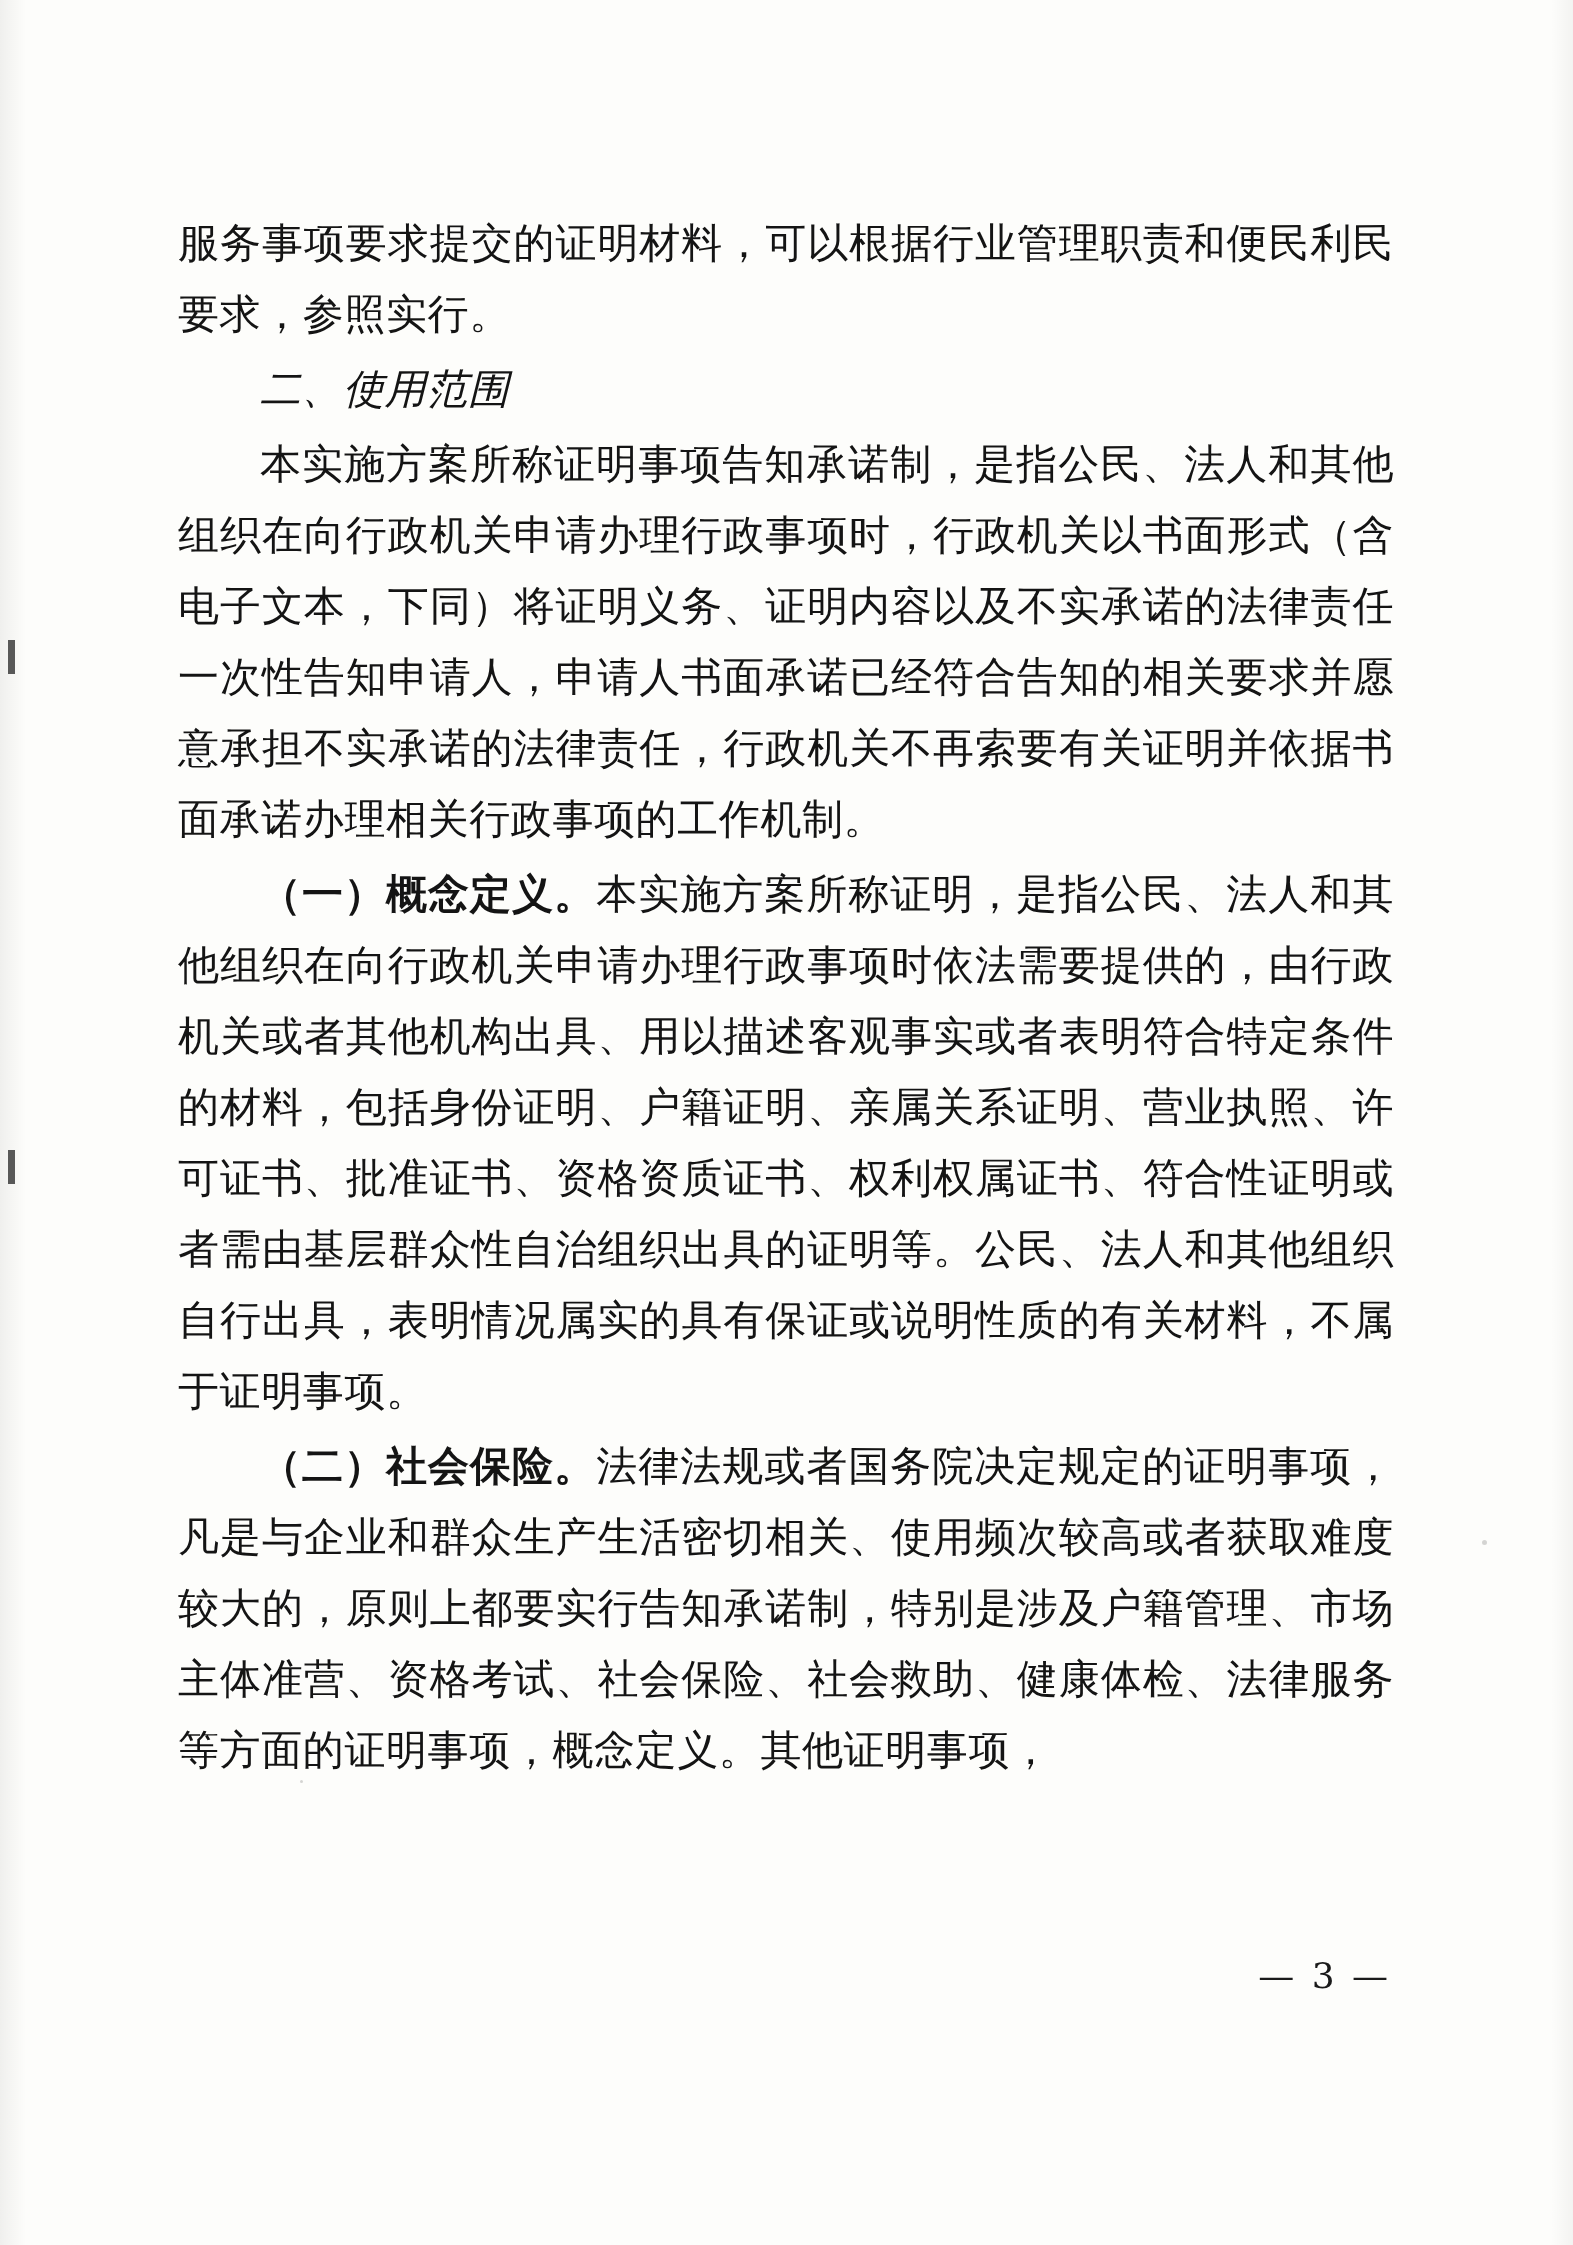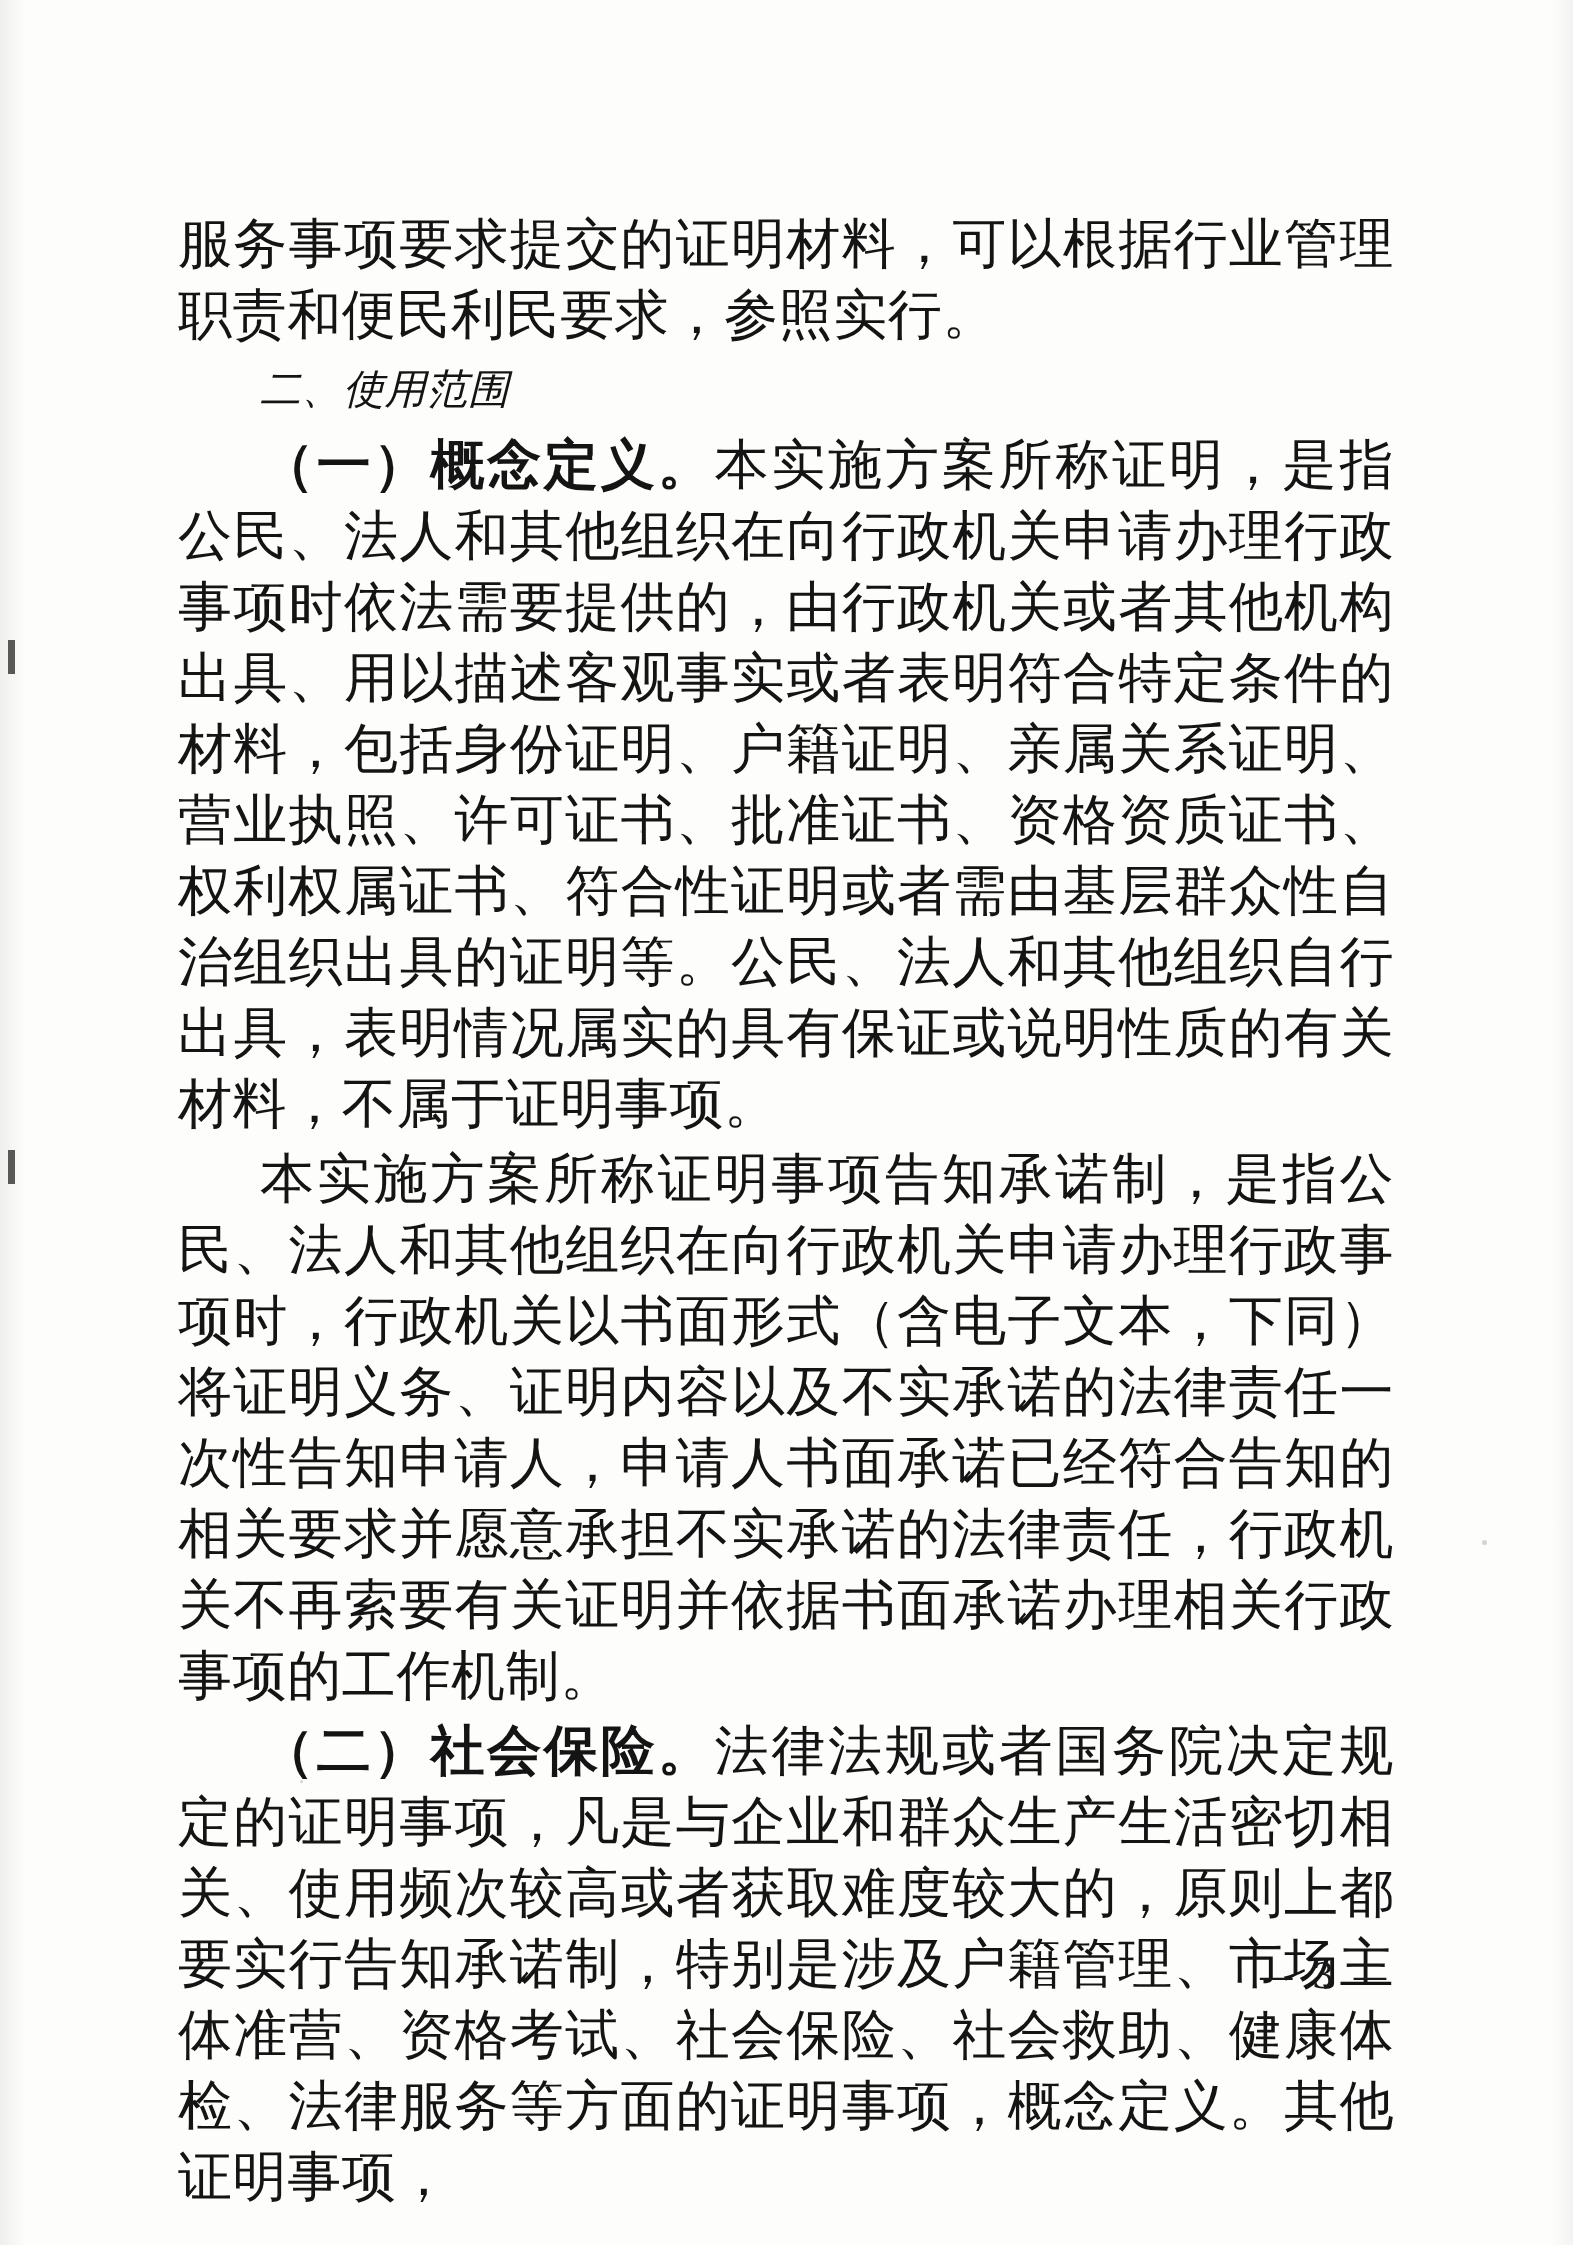--- a/index.html
+++ b/index.html
@@ -55,21 +55,21 @@
 
   .body-text {
     position: absolute;
     left: 178px;
     top: 208px;
     width: 1216px;
   }
 
   .para {
     margin: 0 0 4px 0;
-    font-size: 54px;
+    font-size: 41px;
     line-height: 71px;
     letter-spacing: 0.6px;
     text-align: justify;
     text-justify: inter-ideograph;
     color: #141414;
   }
 
   .para.indent {
     text-indent: 82px;
   }
@@ -119,25 +119,25 @@
 
     <p class="para">
       <span>服务事项要求提交的证明材料，可以根据行业管理职责和便民利民要求，参照实行。</span>
     </p>
 
     <p class="heading">
       <span>二、使用范围</span>
     </p>
 
     <p class="para indent">
-      <span class="bold-seg">（一）概念定义。</span><span>本实施方案所称证明，是指公民、法人和其他组织在向行政机关申请办理行政事项时依法需要提供的，由行政机关或者其他机构出具、用以描述客观事实或者表明符合特定条件的材料，包括身份证明、户籍证明、亲属关系证明、营业执照、许可证书、批准证书、资格资质证书、权利权属证书、符合性证明或者需由基层群众性自治组织出具的证明等。公民、法人和其他组织自行出具，表明情况属实的具有保证或说明性质的有关材料，不属于证明事项。</span>
+      <span>本实施方案所称证明事项告知承诺制，是指公民、法人和其他组织在向行政机关申请办理行政事项时，行政机关以书面形式（含电子文本，下同）将证明义务、证明内容以及不实承诺的法律责任一次性告知申请人，申请人书面承诺已经符合告知的相关要求并愿意承担不实承诺的法律责任，行政机关不再索要有关证明并依据书面承诺办理相关行政事项的工作机制。</span>
     </p>
 
     <p class="para indent">
-      <span>本实施方案所称证明事项告知承诺制，是指公民、法人和其他组织在向行政机关申请办理行政事项时，行政机关以书面形式（含电子文本，下同）将证明义务、证明内容以及不实承诺的法律责任一次性告知申请人，申请人书面承诺已经符合告知的相关要求并愿意承担不实承诺的法律责任，行政机关不再索要有关证明并依据书面承诺办理相关行政事项的工作机制。</span>
+      <span class="bold-seg">（一）概念定义。</span><span>本实施方案所称证明，是指公民、法人和其他组织在向行政机关申请办理行政事项时依法需要提供的，由行政机关或者其他机构出具、用以描述客观事实或者表明符合特定条件的材料，包括身份证明、户籍证明、亲属关系证明、营业执照、许可证书、批准证书、资格资质证书、权利权属证书、符合性证明或者需由基层群众性自治组织出具的证明等。公民、法人和其他组织自行出具，表明情况属实的具有保证或说明性质的有关材料，不属于证明事项。</span>
     </p>
 
     <p class="para indent">
       <span class="bold-seg">（二）社会保险。</span><span>法律法规或者国务院决定规定的证明事项，凡是与企业和群众生产生活密切相关、使用频次较高或者获取难度较大的，原则上都要实行告知承诺制，特别是涉及户籍管理、市场主体准营、资格考试、社会保险、社会救助、健康体检、法律服务等方面的证明事项，概念定义。其他证明事项，</span>
     </p>
 
   </div>
 
   <div class="page-number">— 3 —</div>
 

